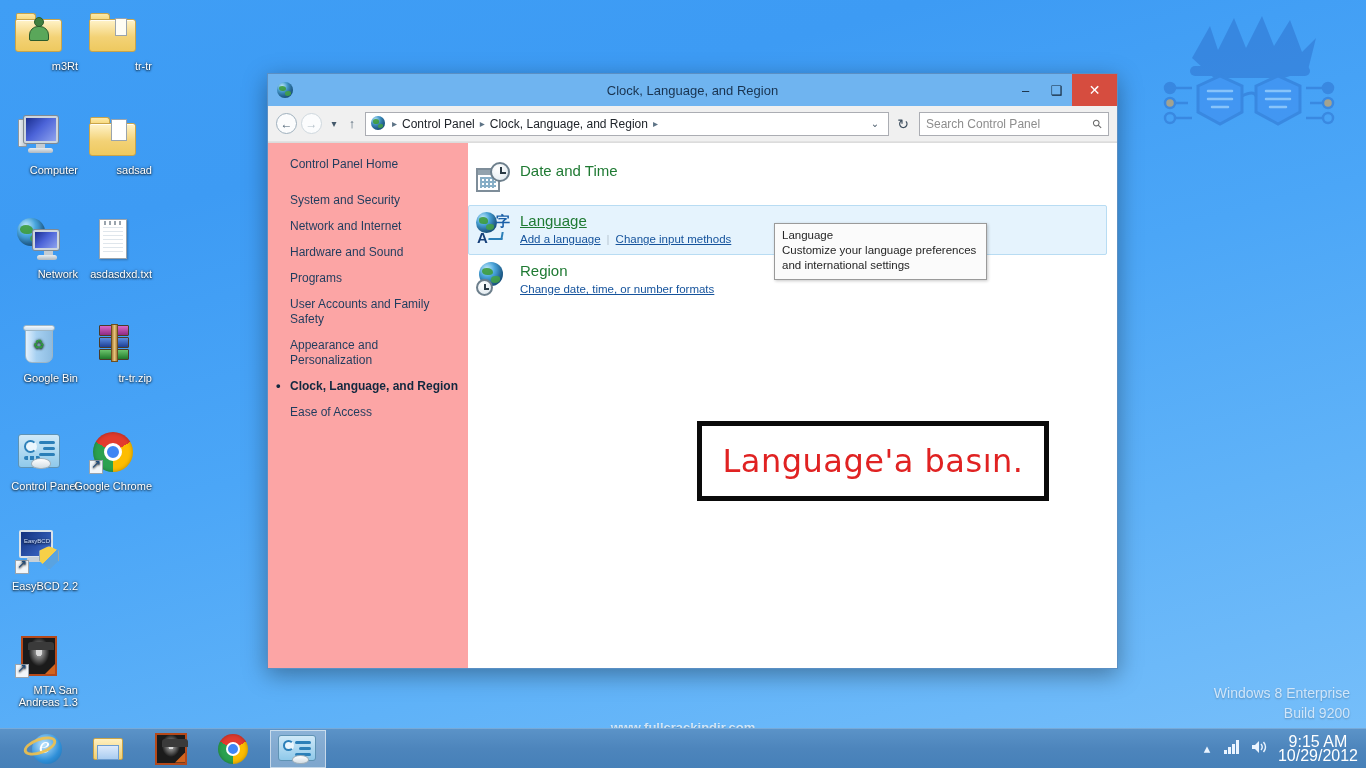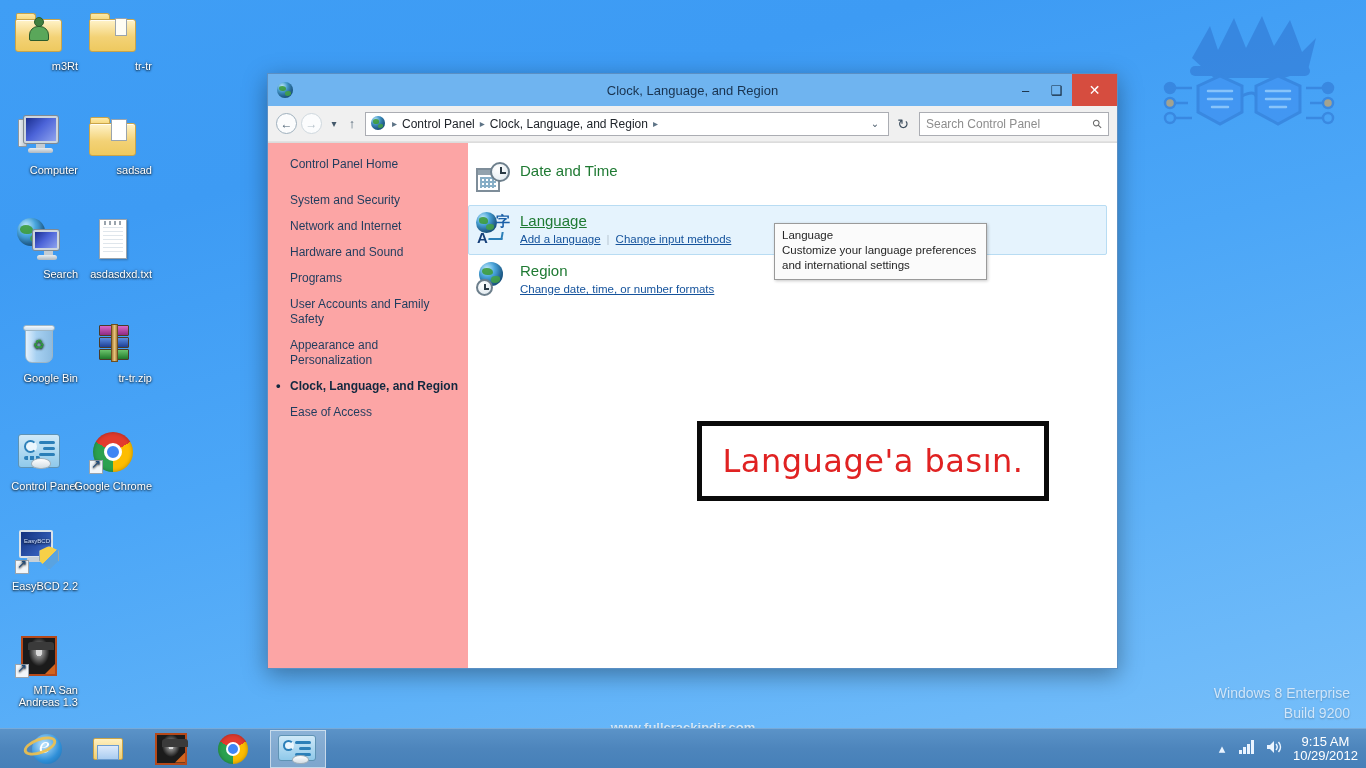--- a/index.html
+++ b/index.html
@@ -303,21 +303,21 @@
     position: absolute; left: 0; bottom: 0; width: 1366px; height: 40px;
     background: linear-gradient(#5b93c8, #4d85bc 50%, #4680b8);
     border-top: 1px solid #78aad8;
     display: flex; align-items: center;
   }
   .tb-item { width: 50px; height: 38px; display: flex; align-items: center; justify-content: center;
     position: relative; }
   .tb-item.active { background: rgba(255,255,255,.30); border: 1px solid rgba(255,255,255,.55); }
   .tray { margin-left: auto; display: flex; align-items: center; padding-right: 8px; color: #fff; }
   .tray .ti { width: 26px; text-align: center; font-size: 13px; color: #eaf4ff; }
-  .tray .clock { text-align: center; font-size: 13px; line-height: 14px; padding-left: 6px; color: #fff; }
+  .tray .clock { text-align: center; font-size: 16px; line-height: 14px; padding-left: 6px; color: #fff; }
 
   .ie-logo { width: 30px; height: 30px; border-radius: 50%;
     background: radial-gradient(circle at 40% 35%, #bfe6ff, #2f8fd8 60%, #1a6aa8);
     position: relative; }
   .ie-logo:after { content: "e"; position: absolute; left: 7px; top: -2px; font-size: 24px;
     color: #fff; font-style: italic; font-family: "Liberation Serif", serif; }
   .ie-ring { position: absolute; left: 1px; top: 8px; width: 34px; height: 16px;
     border: 3px solid #f2c14a; border-radius: 50%; transform: rotate(-20deg); opacity: .9; }
 
   .explorer { width: 32px; height: 26px; position: relative; }
@@ -406,21 +406,21 @@
 
   <div class="dicon" style="left:0px; top:216px;">
     <div class="glyph">
       <div class="globe" style="left:2px;top:2px;width:28px;height:28px;"></div>
       <div class="monitor" style="left:16px;top:14px;width:30px;height:30px;">
         <div class="screen" style="left:2px;width:26px;height:20px;"></div>
         <div class="neck" style="left:13px;top:21px;"></div>
         <div class="base" style="left:6px;top:25px;width:20px;"></div>
       </div>
     </div>
-    <span class="cap">Search</span>
+    <span class="cap">Network</span>
   </div>
 
   <div class="dicon" style="left:74px; top:216px;">
     <div class="glyph">
       <div class="txtfile">
           <div class="spiral"></div>
           <div class="lines"></div>
         </div>
     </div>
     <span class="cap">asdasdxd.txt</span>

